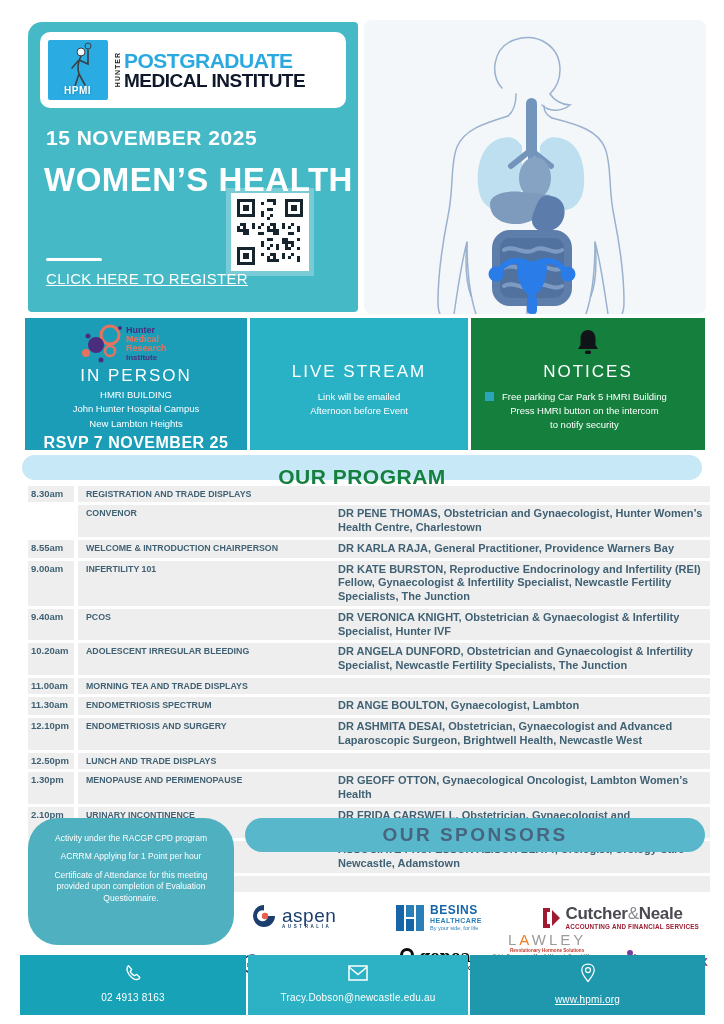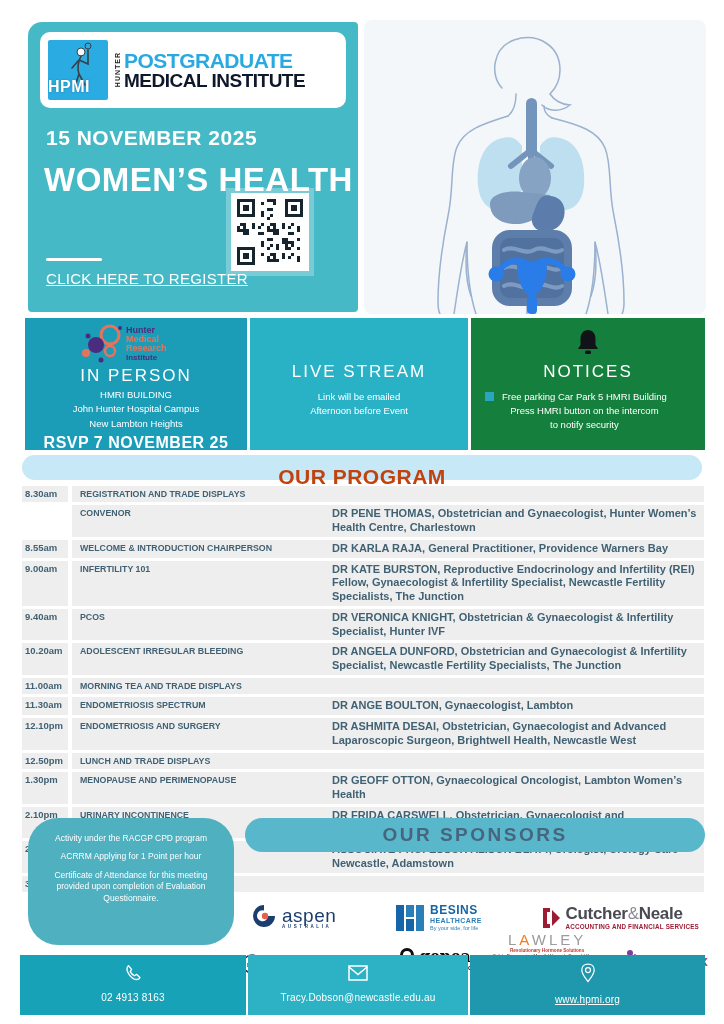--- a/index.html
+++ b/index.html
@@ -6,21 +6,21 @@
   html,body { background:#ffffff; }
   body { font-family:"Liberation Sans", sans-serif; }
   .page { position:relative; width:724px; height:1024px; background:#ffffff; overflow:hidden; }
 
   
   .hero { position:absolute; left:28px; top:22px; width:330px; height:290px;
           background:#46b9c6; border-radius:14px 4px 4px 4px; }
   .logo-card { position:absolute; left:12px; top:10px; width:306px; height:76px;
                background:#ffffff; border-radius:10px; display:flex; align-items:center; padding:8px; }
   .logo-sq { width:60px; height:60px; background:#2aabe2; border-radius:2px; position:relative; flex:0 0 auto; }
-  .logo-sq .acr { position:absolute; left:0; bottom:4px; color:#fff; font-weight:bold; font-size:16px; letter-spacing:.5px; text-shadow:0 0 2px #1b7fae; }
+  .logo-sq .acr { position:absolute; left:16px; bottom:4px; color:#fff; font-weight:bold; font-size:10px; letter-spacing:.5px; text-shadow:0 0 2px #1b7fae; }
   .logo-vert { writing-mode:vertical-rl; transform:rotate(180deg); font-size:7px; font-weight:bold; color:#1b1b1b; letter-spacing:1px; margin:0 3px 0 6px; }
   .logo-words { line-height:1.0; }
   .logo-words .l1 { font-size:21px; font-weight:800; color:#2aa9e0; letter-spacing:-.5px; }
   .logo-words .l2 { font-size:19px; font-weight:800; color:#0f172a; letter-spacing:-.5px; }
   .hero-date { position:absolute; left:18px; top:104px; color:#ffffff; font-size:21px; font-weight:800; letter-spacing:.5px; }
   .hero-title { position:absolute; left:16px; top:136px; color:#ffffff; font-size:33px; font-weight:800; line-height:1.35; letter-spacing:.5px; }
   .hero-bar { position:absolute; left:18px; top:236px; width:56px; height:3px; background:#ffffff; border-radius:2px; }
   .hero-link { position:absolute; left:18px; top:248px; color:#ffffff; font-size:15px; font-weight:500; text-decoration:underline; letter-spacing:.3px; cursor:pointer; }
   .qr-tile { position:absolute; left:198px; top:166px; width:88px; height:88px; background:rgba(255,255,255,.28); display:flex; align-items:center; justify-content:center; }
   .qr-card { width:78px; height:78px; background:#ffffff; }
@@ -45,22 +45,22 @@
   .col-stream .small { margin-top:8px; }
   .bell-wrap { margin-top:10px; }
   .col-notices h2 { margin-top:2px; }
   .notice-row { display:flex; text-align:left; margin:8px 10px 0 14px; }
   .notice-bullet { width:9px; height:9px; background:#2ba4bd; margin:2px 8px 0 0; flex:0 0 auto; }
   .notice-lines { font-size:9.5px; line-height:1.45; text-align:center; }
 
   
   .program-pill { position:absolute; left:22px; top:455px; width:680px; height:25px; background:#c7e8f7;
                   border-radius:13px; display:flex; align-items:center; justify-content:center; }
-  .program-pill span { color:#c2410c; font-size:21px; font-weight:800; letter-spacing:.5px;margin-top:18px; }
-  .program { position:absolute; left:22px; top:486px; width:682px; }
+  .program-pill span { color:#15803d; font-size:21px; font-weight:800; letter-spacing:.5px;margin-top:18px; }
+  .program { position:absolute; left:28px; top:486px; width:682px; }
   .prog-row { display:flex; margin-bottom:3px; align-items:stretch; }
   .prog-time { width:46px; background:#efeeee; font-size:9.5px; font-weight:700; color:#3f6173;
                display:flex; align-items:flex-start; padding:2px 2px 2px 3px; }
   .prog-time.empty { background:transparent; }
   .prog-strip { flex:1; margin-left:4px; background:#efeeee; display:flex; padding:2px 6px 2px 8px;justify-content:space-between; }
   .prog-topic { width:252px; flex:0 0 auto; font-size:8.8px; font-weight:700; color:#3f6173; line-height:1.3; padding-top:1px; }
   .prog-speaker { flex:1; font-size:11px; font-weight:700; color:#3f6173; line-height:1.25; }
 
   
   .cpd { position:absolute; left:28px; top:818px; width:206px; height:127px; background:#4fb0c0;

